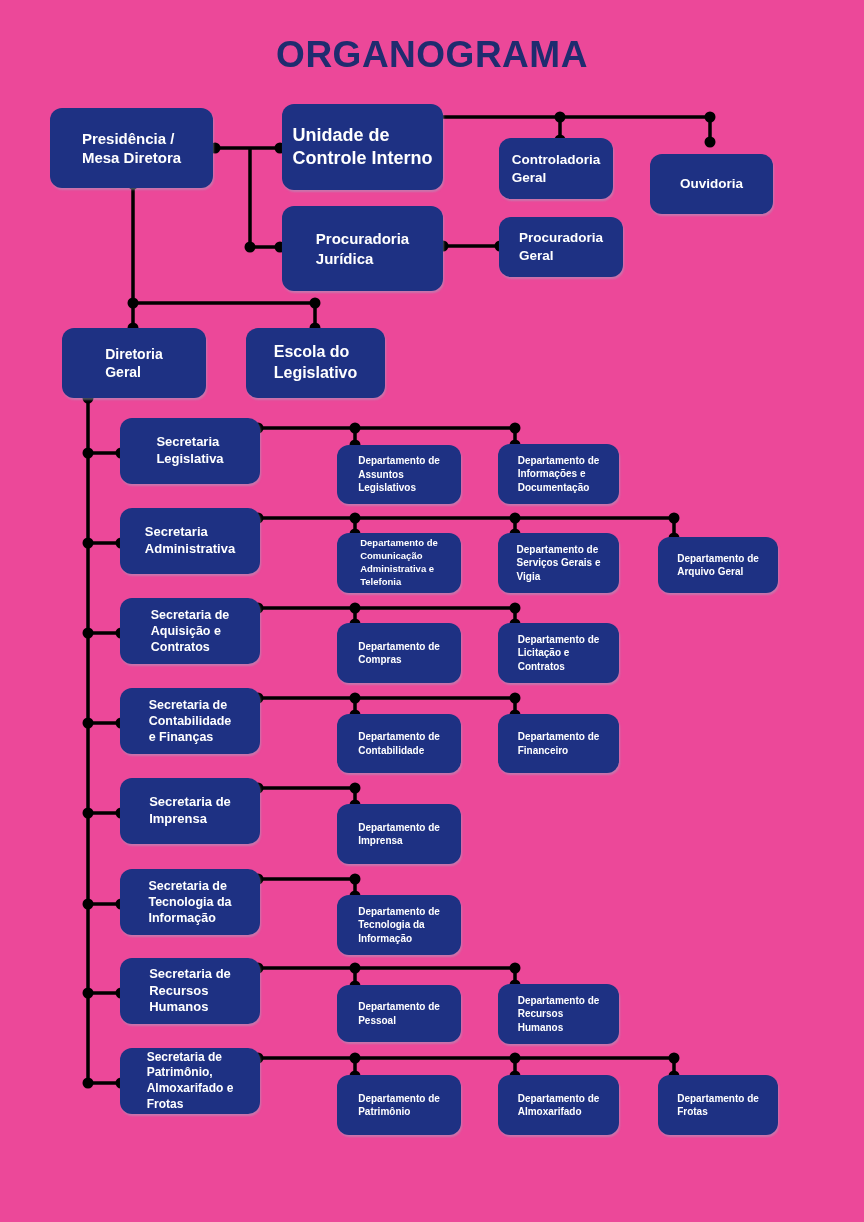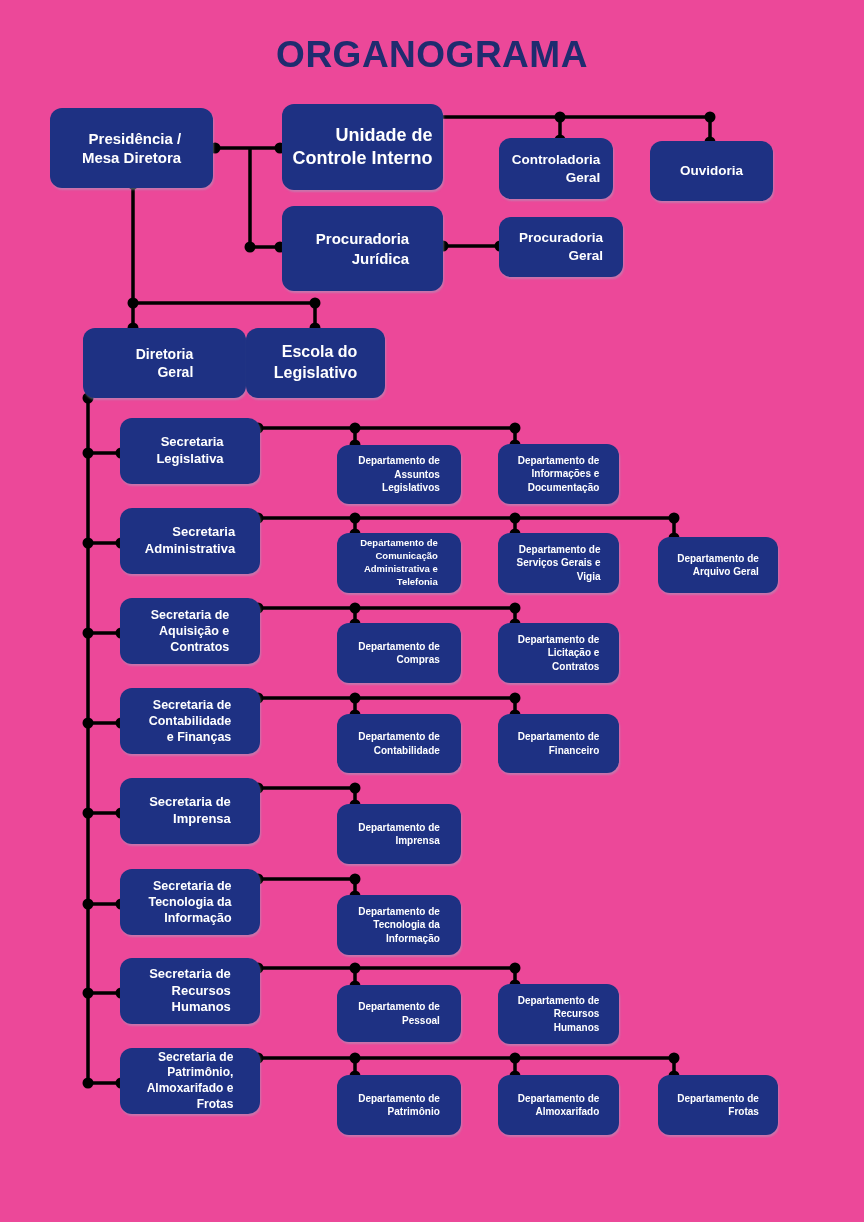--- a/index.html
+++ b/index.html
@@ -2,31 +2,31 @@
 <html><head>
 <meta charset="utf-8">
 <style>
   html,body{margin:0;padding:0;background:#ffffff;}
   #canvas{position:relative;width:864px;height:1222px;background:#ec4899;overflow:hidden;
           font-family:"Liberation Sans", sans-serif;padding-left:40px;}
   #wires{position:absolute;left:0;top:0;width:864px;height:1222px;}
   .title{position:absolute;left:0;top:34px;width:864px;text-align:center;
          font-size:37px;font-weight:800;letter-spacing:.5px;color:#1f2c6f;}
   .node{position:absolute;background:#1e3183;color:#ffffff;border-radius:12px;
-        display:flex;align-items:center;justify-content:center;text-align:right;
+        display:flex;align-items:center;justify-content:center;text-align:left;
         font-weight:700;box-shadow:1px 2px 2px rgba(160,170,195,.45);}
   .node span{white-space:pre-line;line-height:1.3;padding:2px 4px;}
   
   .b-presidencia{left:50px;top:108px;width:163px;height:80px;font-size:15px;}
   .b-unidade{left:282px;top:104px;width:161px;height:86px;font-size:18px;}
   .b-procjur{left:282px;top:206px;width:161px;height:85px;font-size:15px;}
   .b-controladoria{left:499px;top:138px;width:114px;height:61px;font-size:13.5px;}
-  .b-ouvidoria{left:650px;top:141px;width:123px;height:60px;font-size:13.5px;}
+  .b-ouvidoria{left:650px;top:154px;width:123px;height:60px;font-size:13.5px;}
   .b-procgeral{left:499px;top:217px;width:124px;height:60px;font-size:13.5px;}
-  .b-diretoria{left:62px;top:328px;width:163px;height:70px;font-size:14px;margin-left:21px;}
+  .b-diretoria{left:62px;top:328px;width:144px;height:70px;font-size:14px;}
   .b-escola{left:246px;top:328px;width:139px;height:70px;font-size:16px;}
   
   .sec{left:120px;width:140px;height:66px;font-size:13px;}
   .b-sleg{top:418px;} .b-sadm{top:508px;} .b-saqu{top:598px;font-size:12.5px;}
   .b-scon{top:688px;font-size:12.5px;} .b-simp{top:778px;} .b-stec{top:869px;font-size:12.5px;}
   .b-srh{top:958px;} .b-spat{top:1048px;font-size:12px;}
   
   .dep{font-size:10px;margin-left:44px;} .dep span{line-height:1.35;}
   .c1{left:293px;width:124px;} .c2{left:454px;width:121px;} .c3{left:614px;width:120px;}
   .b-dassu{top:445px;height:59px;} .b-dinfo{top:444px;height:60px;}

